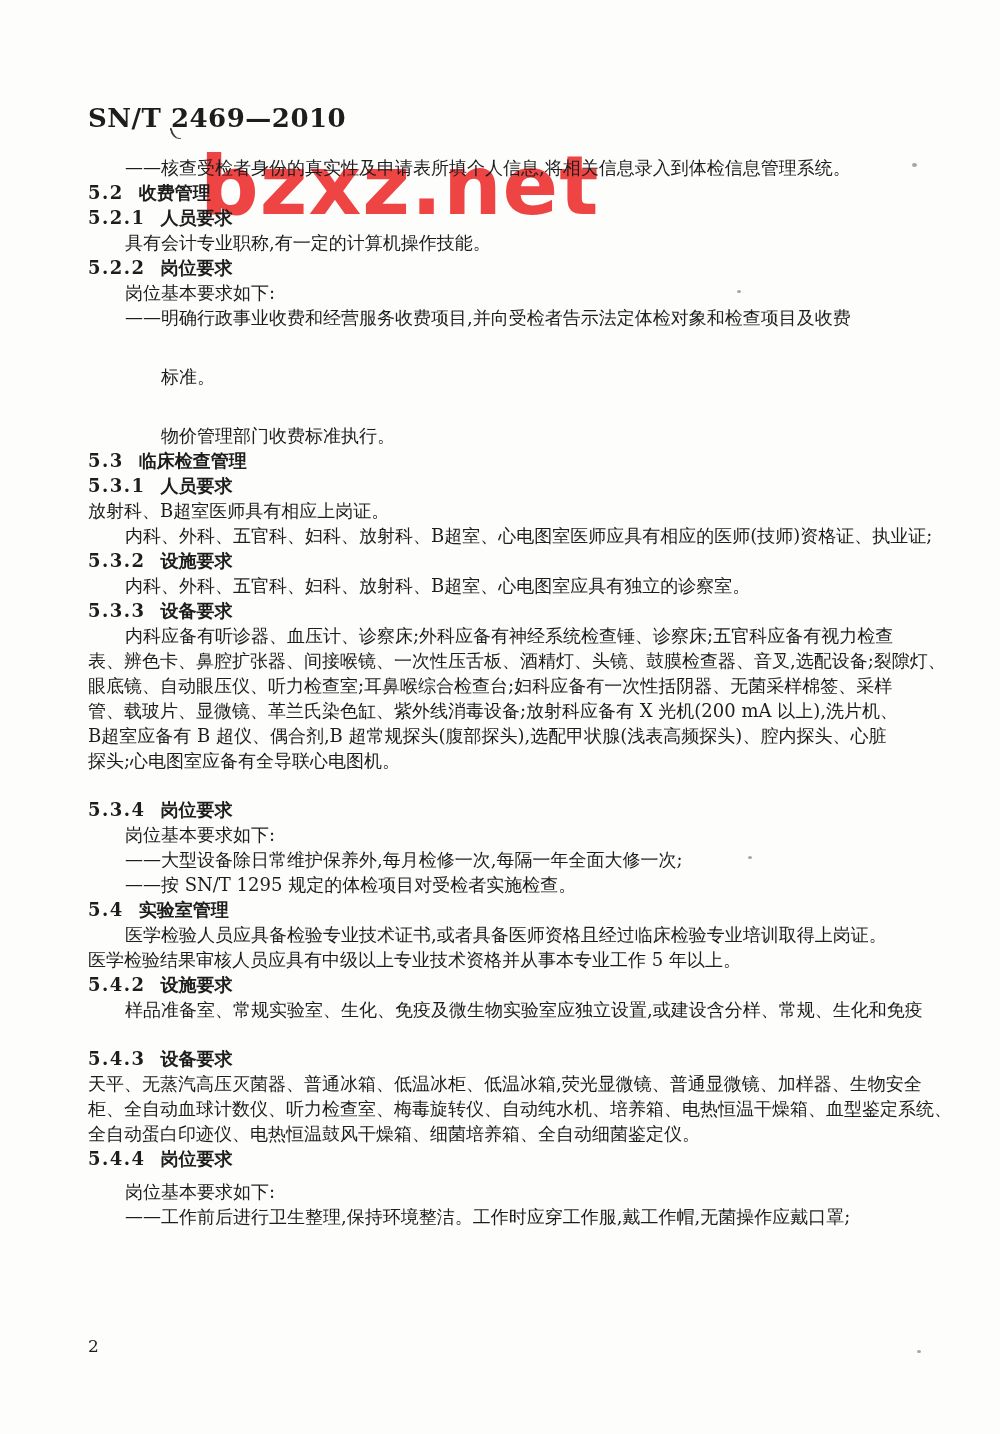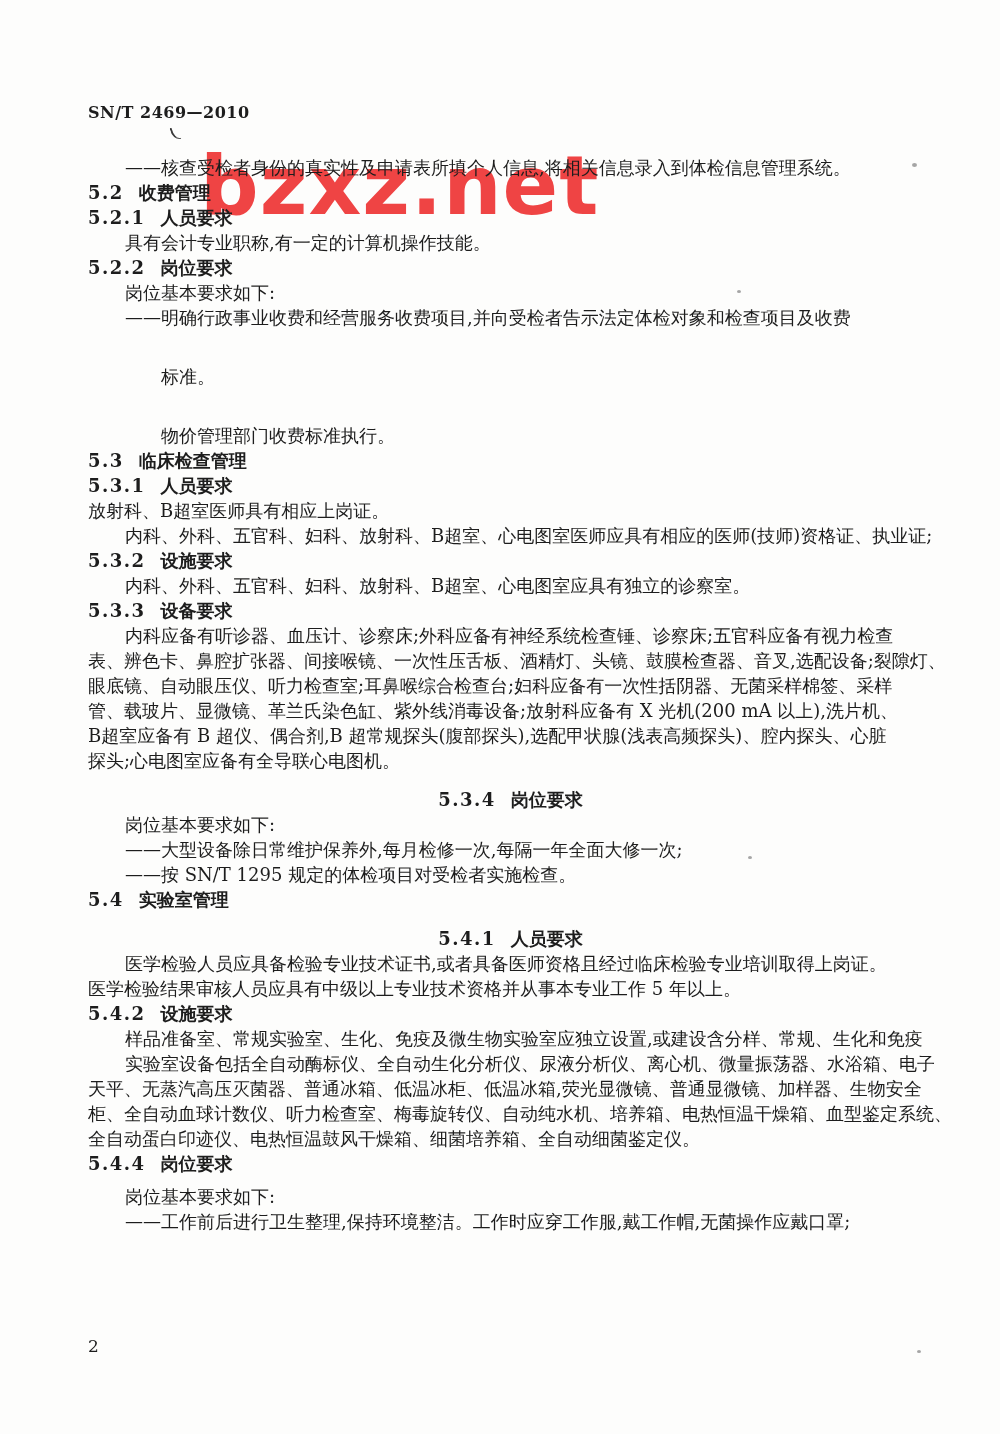--- a/index.html
+++ b/index.html
@@ -15,32 +15,32 @@
 
   .watermark {
     position: absolute; left: 200px; top: 138px; z-index: 0;
     font-family: "DejaVu Sans", "Liberation Sans", sans-serif;
     font-size: 82px; font-weight: 700; letter-spacing: 1px;
     color: #ef4444; user-select: none;
   }
 
   .doc-code {
     position: absolute; left: 88px; top: 103px; z-index: 1;
-    font-size: 16px; font-weight: 600; letter-spacing: 0.5px;
+    font-size: 26px; font-weight: 600; letter-spacing: 0.5px;
   }
 
   .content { position: absolute; left: 88px; top: 155px; width: 845px; z-index: 1; }
 
   .line { height: 25px; line-height: 25px; font-size: 18px; white-space: nowrap; }
   .line.indent, .line.dash { padding-left: 37px; }
   .line.dashcont { padding-left: 73px; margin-top: 34px; }
   .line.h2, .line.h3 { font-weight: 700; margin-top: 0; }
   .line .num { margin-right: 15px; letter-spacing: 1.5px; }
   .line.gap { margin-top: 8px; }
-  .line.h2.gap, .line.h3.gap { margin-top: 14px; text-align: center; }
+  .line.h2.gap, .line.h3.gap { margin-top: 24px; }
 
   .page-number { position: absolute; left: 88px; top: 1336px; font-size: 17px; z-index: 1; }
 
   .speck { position: absolute; z-index: 2; background: #6a6a6a; border-radius: 50%; opacity: .6; }
   .mark-squiggle {
     position: absolute; left: 171px; top: 127px; width: 9px; height: 13px; z-index: 2;
     border-left: 2px solid #3a3a3a; border-bottom: 1px solid #555;
     border-radius: 0 0 0 90%; transform: rotate(-14deg);
   }
 </style>
@@ -73,26 +73,25 @@
       <div class="line flush">表、辨色卡、鼻腔扩张器、间接喉镜、一次性压舌板、酒精灯、头镜、鼓膜检查器、音叉,选配设备;裂隙灯、</div>
       <div class="line flush">眼底镜、自动眼压仪、听力检查室;耳鼻喉综合检查台;妇科应备有一次性括阴器、无菌采样棉签、采样</div>
       <div class="line flush">管、载玻片、显微镜、革兰氏染色缸、紫外线消毒设备;放射科应备有 X 光机(200 mA 以上),洗片机、</div>
       <div class="line flush">B超室应备有 B 超仪、偶合剂,B 超常规探头(腹部探头),选配甲状腺(浅表高频探头)、腔内探头、心脏</div>
       <div class="line flush">探头;心电图室应备有全导联心电图机。</div>
       <div class="line h3 gap"><span class="num">5.3.4</span><span>岗位要求</span></div>
       <div class="line indent">岗位基本要求如下:</div>
       <div class="line dash">——大型设备除日常维护保养外,每月检修一次,每隔一年全面大修一次;</div>
       <div class="line dash">——按 SN/T 1295 规定的体检项目对受检者实施检查。</div>
       <div class="line h2"><span class="num">5.4</span><span>实验室管理</span></div>
-      <div class="line h3 gap"><span class="num">5.4.1</span><span>人员要求</span></div>
       <div class="line indent">医学检验人员应具备检验专业技术证书,或者具备医师资格且经过临床检验专业培训取得上岗证。</div>
       <div class="line flush">医学检验结果审核人员应具有中级以上专业技术资格并从事本专业工作 5 年以上。</div>
       <div class="line h3"><span class="num">5.4.2</span><span>设施要求</span></div>
       <div class="line indent">样品准备室、常规实验室、生化、免疫及微生物实验室应独立设置,或建设含分样、常规、生化和免疫</div>
-      <div class="line indent">实验室设备包括全自动酶标仪、全自动生化分析仪、尿液分析仪、离心机、微量振荡器、水浴箱、电子</div>
+      <div class="line h3 gap"><span class="num">5.4.3</span><span>设备要求</span></div>
       <div class="line flush">天平、无蒸汽高压灭菌器、普通冰箱、低温冰柜、低温冰箱,荧光显微镜、普通显微镜、加样器、生物安全</div>
       <div class="line flush">柜、全自动血球计数仪、听力检查室、梅毒旋转仪、自动纯水机、培养箱、电热恒温干燥箱、血型鉴定系统、</div>
       <div class="line flush">全自动蛋白印迹仪、电热恒温鼓风干燥箱、细菌培养箱、全自动细菌鉴定仪。</div>
       <div class="line h3"><span class="num">5.4.4</span><span>岗位要求</span></div>
       <div class="line indent gap">岗位基本要求如下:</div>
       <div class="line dash">——工作前后进行卫生整理,保持环境整洁。工作时应穿工作服,戴工作帽,无菌操作应戴口罩;</div>
     </div>
 
   <div class="page-number">2</div>
 

